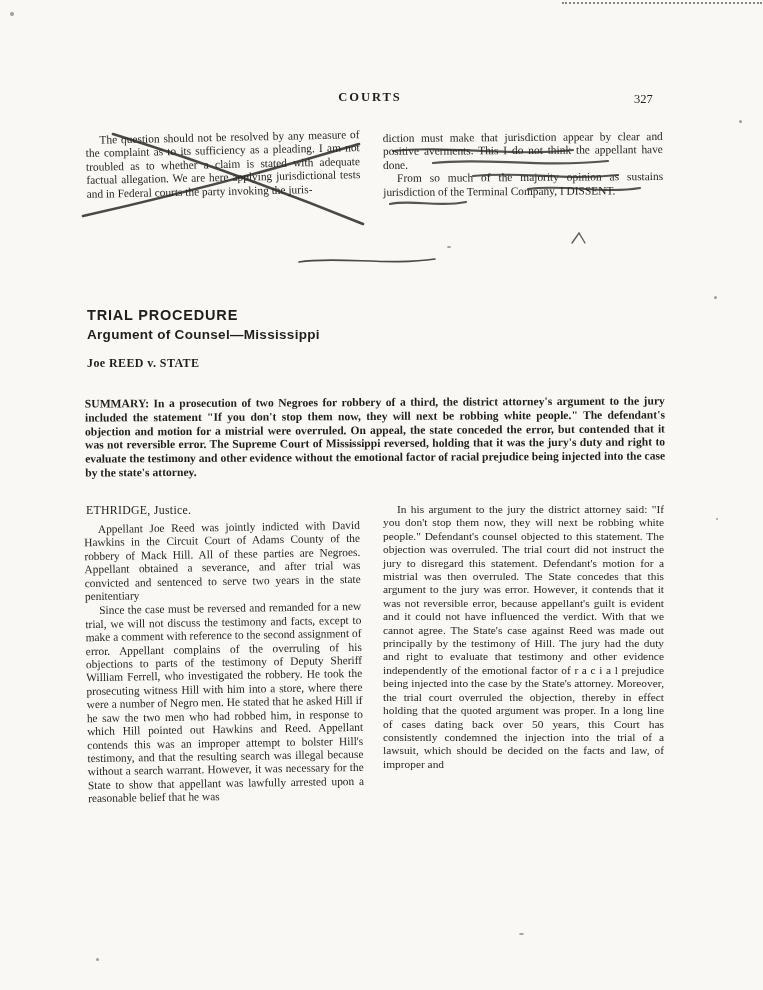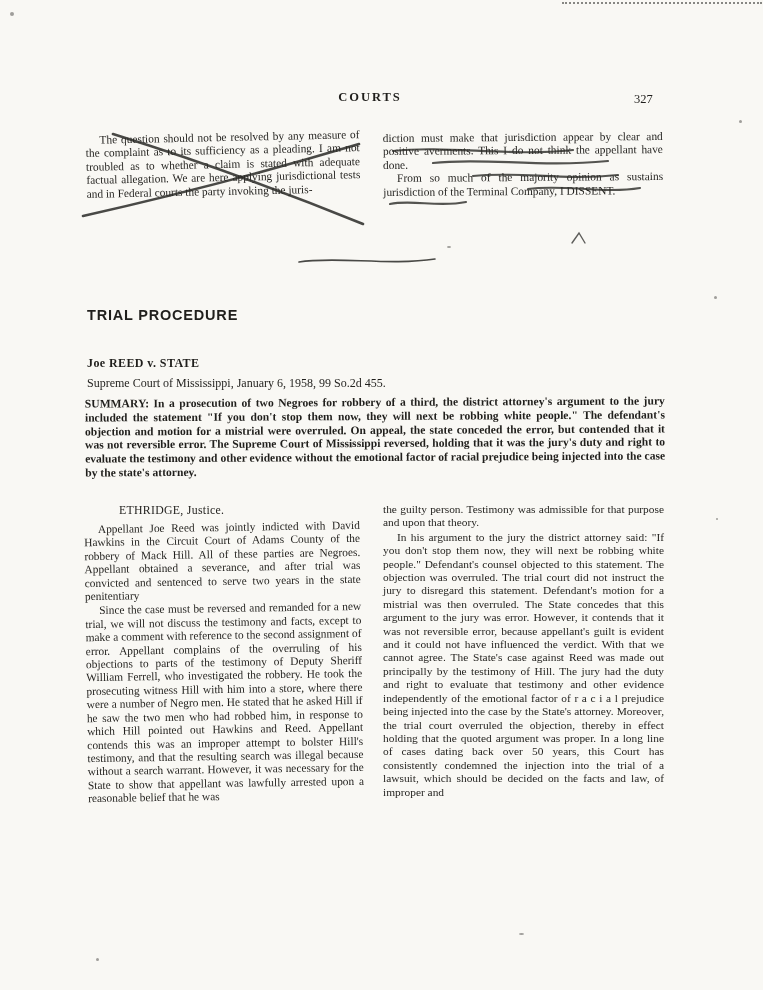--- a/index.html
+++ b/index.html
@@ -49,21 +49,21 @@
   .court-line {
     position:absolute; left:87px; top:376px; font-size:12px;
   }
   .summary {
     position:absolute; left:85px; top:396px; width:580px;
     font-weight:bold; font-size:11.6px; line-height:13.8px; text-align:justify;
     transform:rotate(-0.3deg);
   }
 
   
-  .byline { position:absolute; left:86px; top:503px; font-size:11.8px; letter-spacing:0.3px;margin-left:33px; }
+  .byline { position:absolute; left:86px; top:503px; font-size:11.8px; letter-spacing:0.3px; }
   .body-left  { position:absolute; left:86px;  top:521px; width:276px; transform:rotate(-0.9deg); }
   .body-right { position:absolute; left:383px; top:503px; width:281px; }
   .body-left p + p, .body-right p + p { margin-top:1px; }
 
   
   .mark { position:absolute; pointer-events:none; }
   .mark path { fill:none; stroke:#2a2a27; stroke-linecap:round; }
   .x-mark { left:75px; top:122px; width:310px; height:120px; }
   .x-mark path { stroke-width:2.6; opacity:.85; }
   .scribbles { left:378px; top:126px; width:295px; height:115px; }
@@ -130,30 +130,29 @@
 
   <svg class="mark caret-mark" viewBox="0 0 18 16">
     <path d="M2,13 L9,3 L15,13"></path>
   </svg>
 
   <svg class="mark divider" viewBox="0 0 145 18">
     <path d="M4,10 C40,4 95,14 140,7"></path>
   </svg>
 
   <div class="section-title">TRIAL PROCEDURE</div>
+  <div class="section-subtitle">Argument of Counsel—Mississippi</div>
   <div class="case-name">Joe REED v. STATE</div>
-  <div class="court-line">Supreme Court of Mississippi, January 6, 1958, 99 So.2d 455.</div>
 
   <div class="summary">SUMMARY: In a prosecution of two Negroes for robbery of a third, the district attorney's argument to the jury included the statement "If you don't stop them now, they will next be robbing white people." The defendant's objection and motion for a mistrial were overruled. On appeal, the state conceded the error, but contended that it was not reversible error. The Supreme Court of Mississippi reversed, holding that it was the jury's duty and right to evaluate the testimony and other evidence without the emotional factor of racial prejudice being injected into the case by the state's attorney.</div>
 
   <div class="byline">ETHRIDGE, Justice.</div>
 
   <div class="body-left txt">
     <p class="ind">Appellant Joe Reed was jointly indicted with David Hawkins in the Circuit Court of Adams County of the robbery of Mack Hill. All of these parties are Negroes. Appellant obtained a severance, and after trial was convicted and sentenced to serve two years in the state penitentiary</p>
     <p class="ind">Since the case must be reversed and remanded for a new trial, we will not discuss the testimony and facts, except to make a comment with reference to the second assignment of error. Appellant complains of the overruling of his objections to parts of the testimony of Deputy Sheriff William Ferrell, who investigated the robbery. He took the prosecuting witness Hill with him into a store, where there were a number of Negro men. He stated that he asked Hill if he saw the two men who had robbed him, in response to which Hill pointed out Hawkins and Reed. Appellant contends this was an improper attempt to bolster Hill's testimony, and that the resulting search was illegal because without a search warrant. However, it was necessary for the State to show that appellant was lawfully arrested upon a reasonable belief that he was</p>
   </div>
 
   <div class="body-right txt">
-    <p>the guilty person. Testimony was admissible for that purpose and upon that theory.</p>
     <p class="ind">In his argument to the jury the district attorney said: "If you don't stop them now, they will next be robbing white people." Defendant's counsel objected to this statement. The objection was overruled. The trial court did not instruct the jury to disregard this statement. Defendant's motion for a mistrial was then overruled. The State concedes that this argument to the jury was error. However, it contends that it was not reversible error, because appellant's guilt is evident and it could not have influenced the verdict. With that we cannot agree. The State's case against Reed was made out principally by the testimony of Hill. The jury had the duty and right to evaluate that testimony and other evidence independently of the emotional factor of r a c i a l prejudice being injected into the case by the State's attorney. Moreover, the trial court overruled the objection, thereby in effect holding that the quoted argument was proper. In a long line of cases dating back over 50 years, this Court has consistently condemned the injection into the trial of a lawsuit, which should be decided on the facts and law, of improper and</p>
   </div>
 
 </div>
 
 </body></html>

